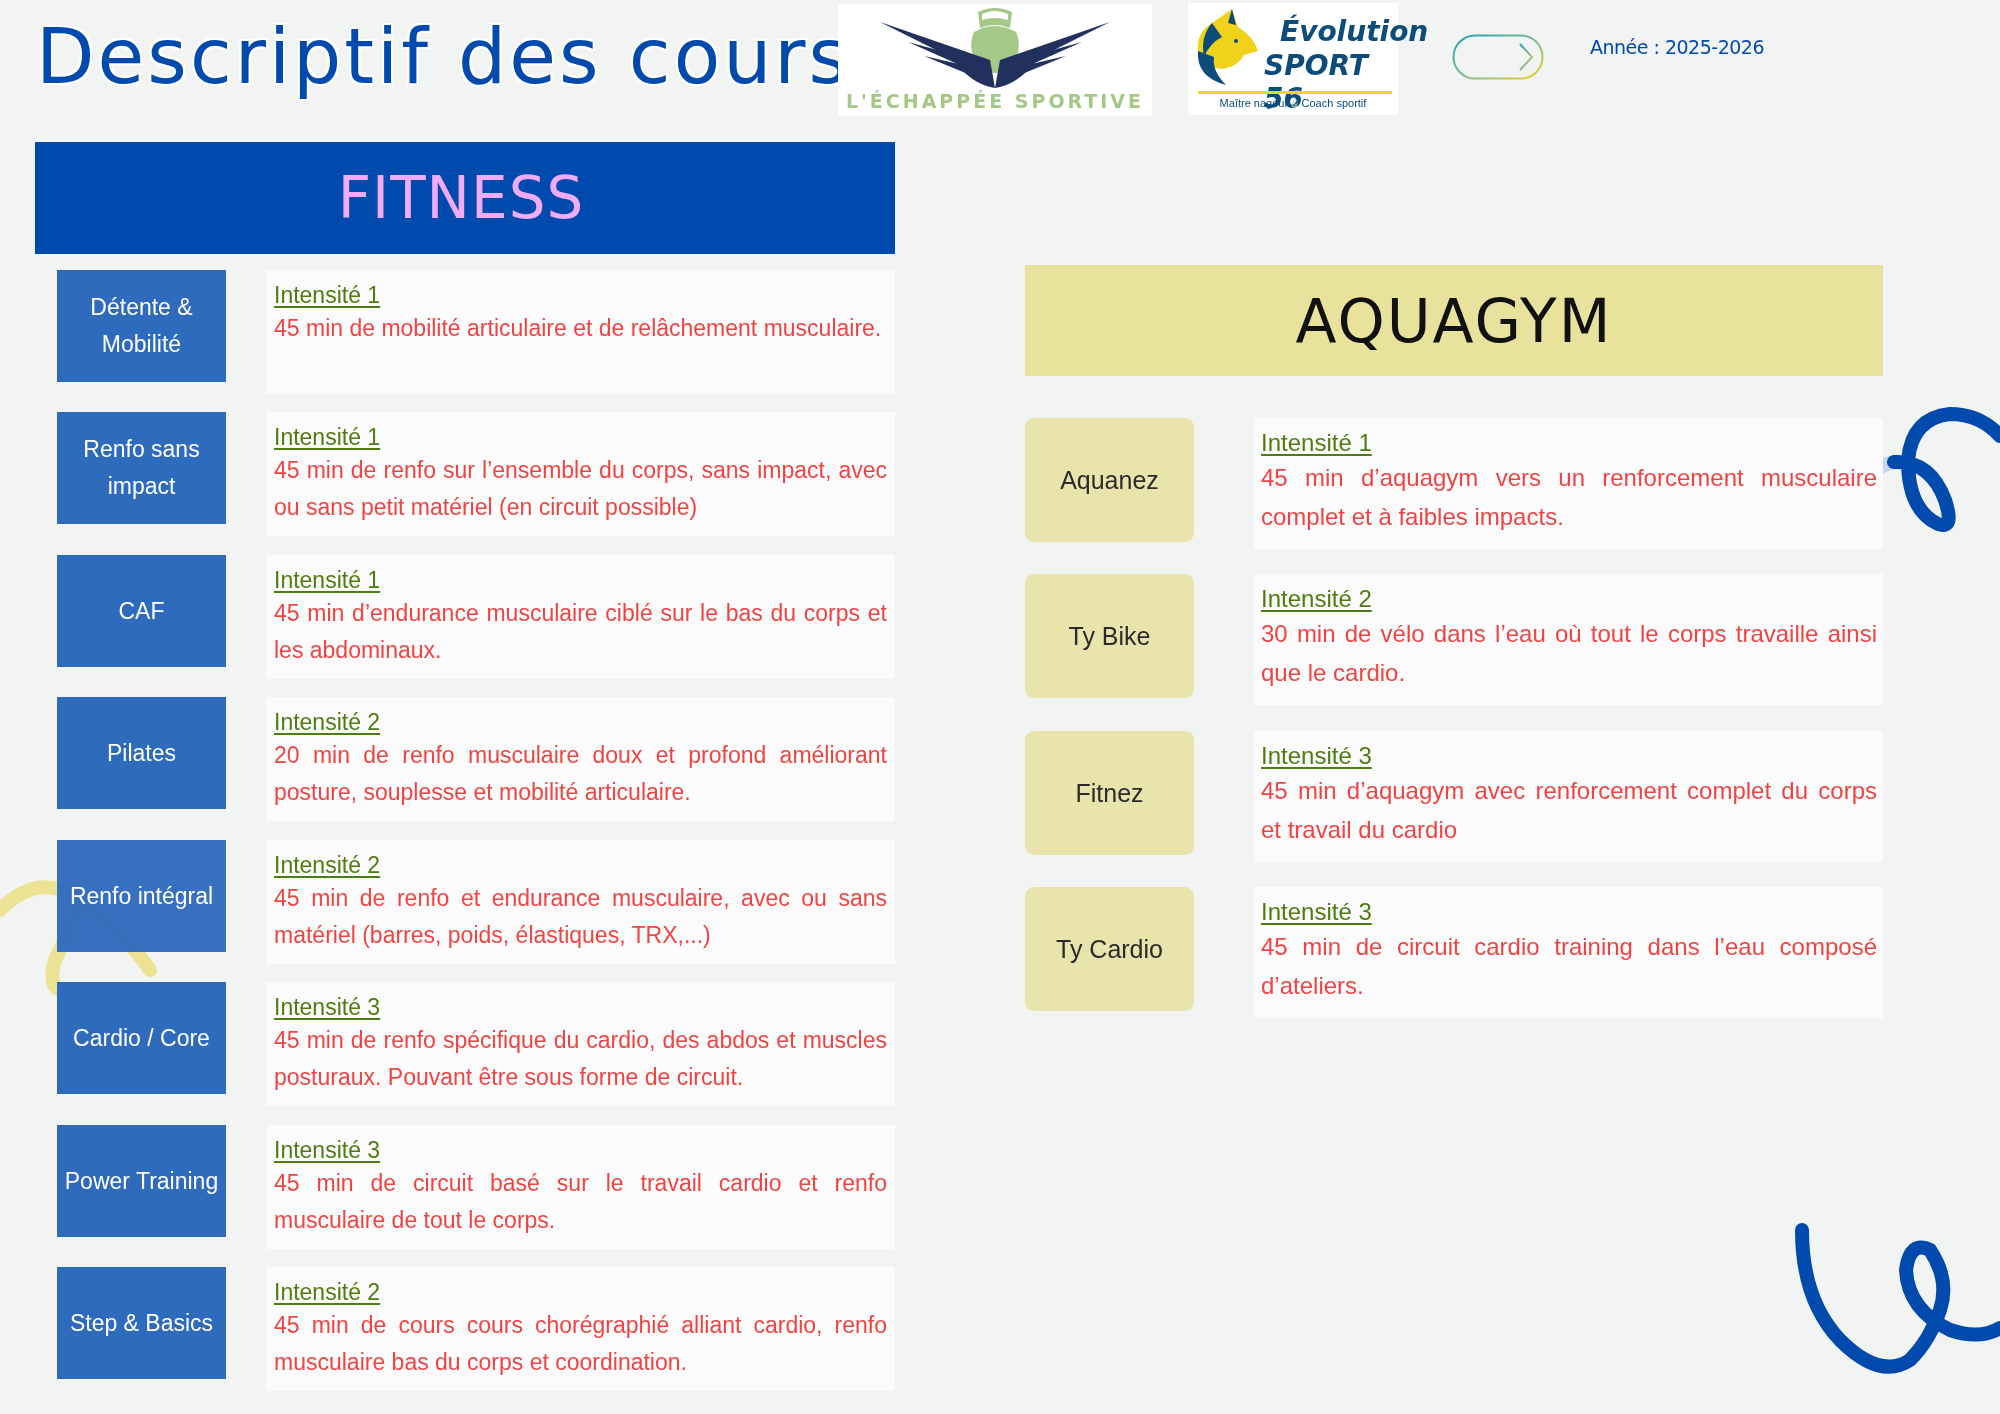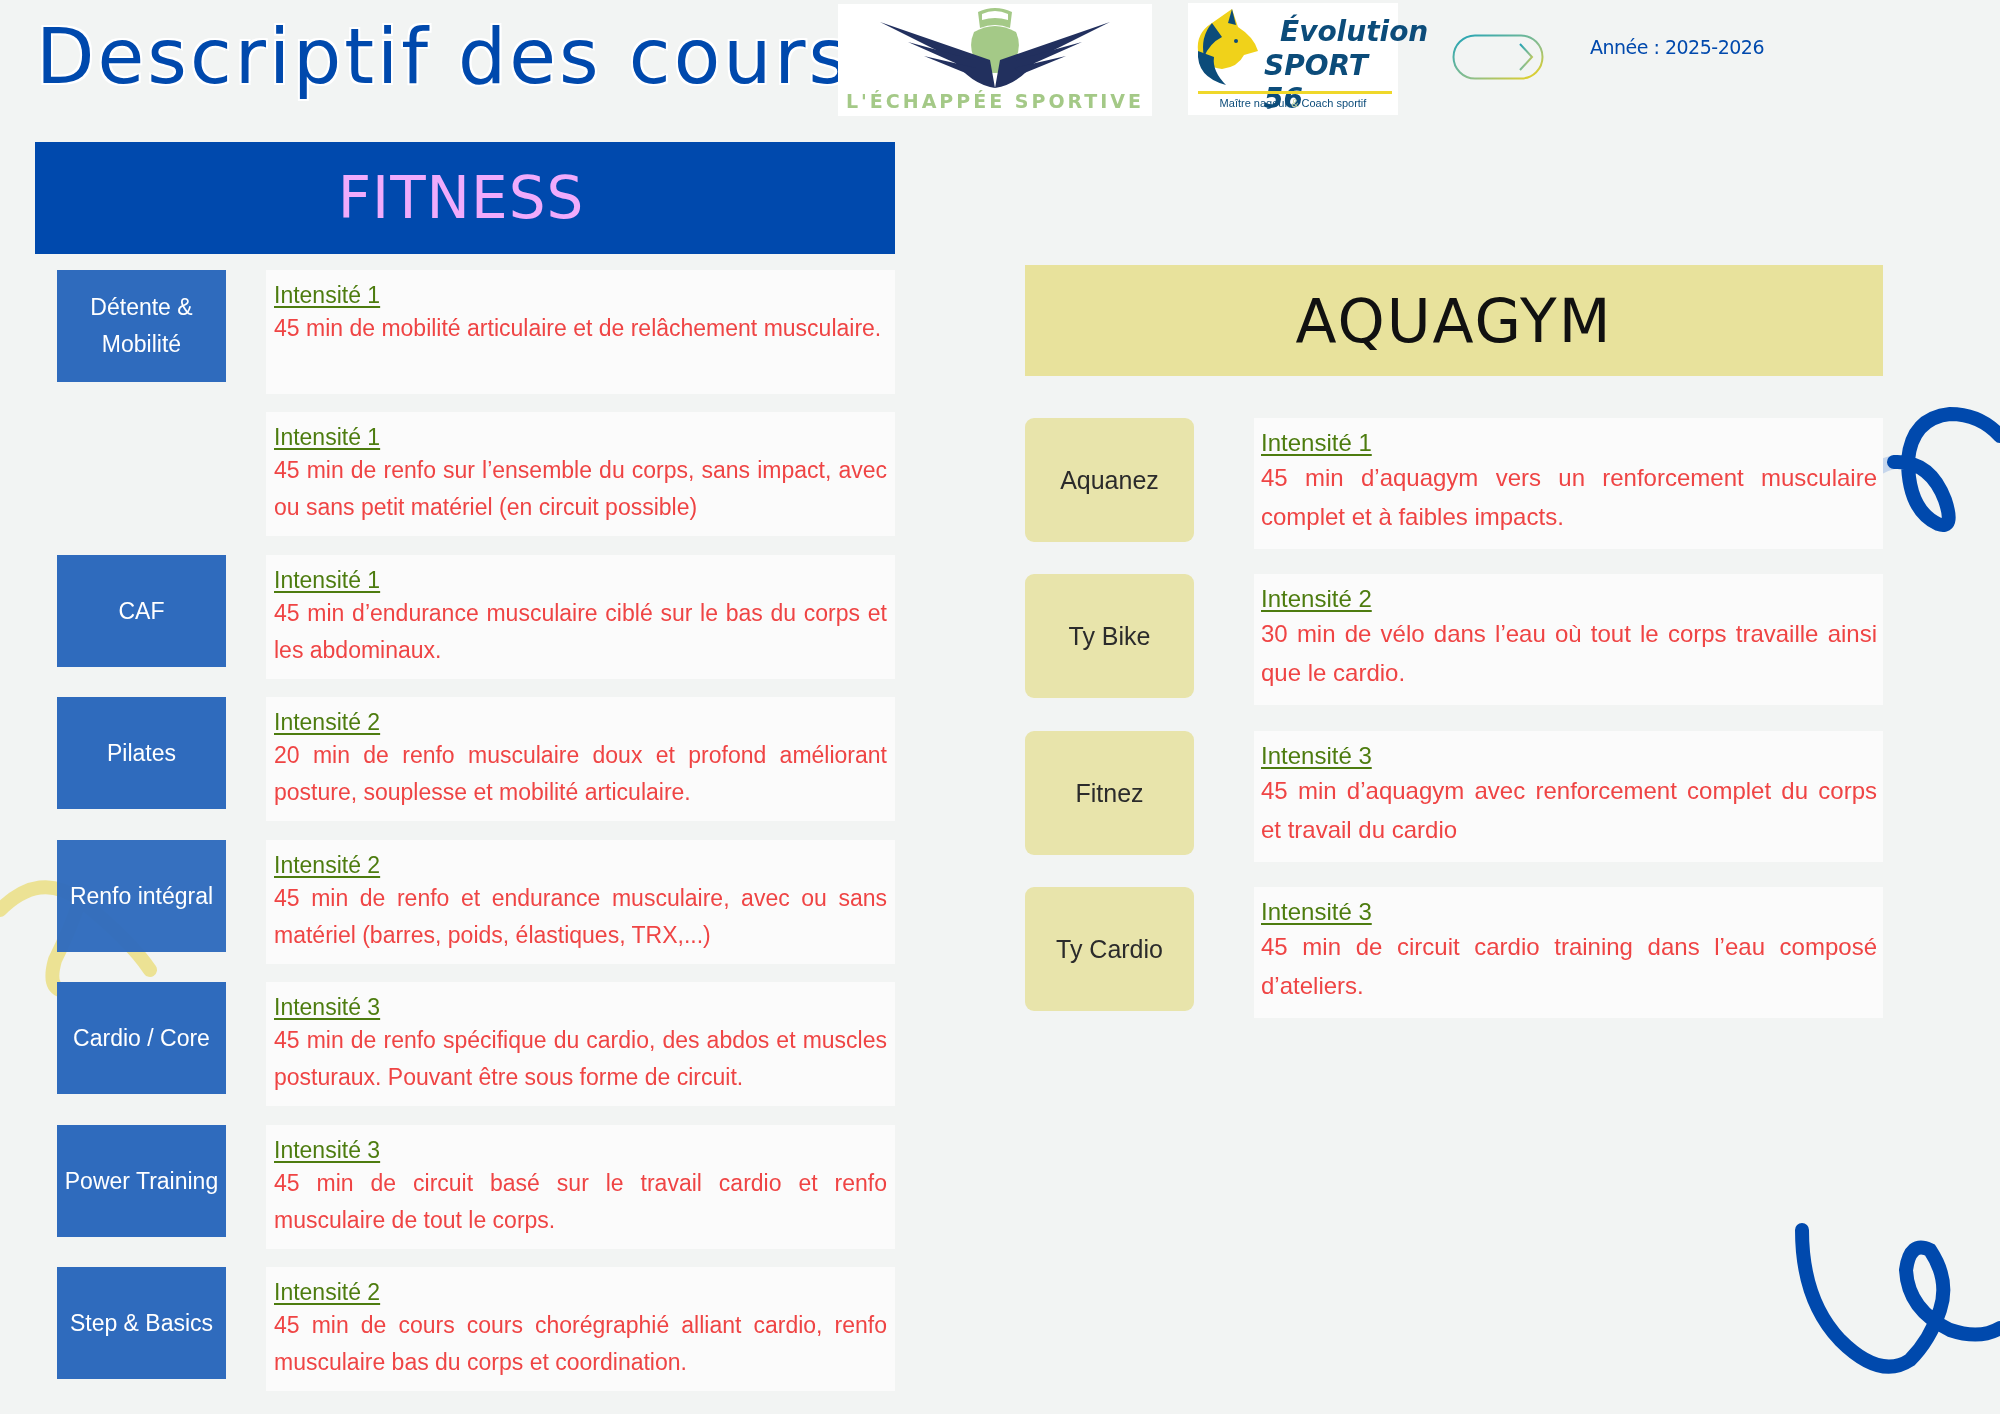--- a/index.html
+++ b/index.html
@@ -232,20 +232,21 @@
 
 <div class="fit-row" style="top:270px;">
   <div class="fit-label">Détente &amp; Mobilité</div>
   <div class="fit-desc">
     <span class="intensity">Intensité 1</span>
     <div class="desc-text">45 min de mobilité articulaire et de relâchement musculaire.</div>
   </div>
 </div>
 
 <div class="fit-row" style="top:412px;">
+  <div class="fit-label">Renfo sans impact</div>
   <div class="fit-desc">
     <span class="intensity">Intensité 1</span>
     <div class="desc-text">45 min de renfo sur l’ensemble du corps, sans impact, avec ou sans petit matériel (en circuit possible)</div>
   </div>
 </div>
 
 <div class="fit-row" style="top:555px;">
   <div class="fit-label">CAF</div>
   <div class="fit-desc">
     <span class="intensity">Intensité 1</span>

